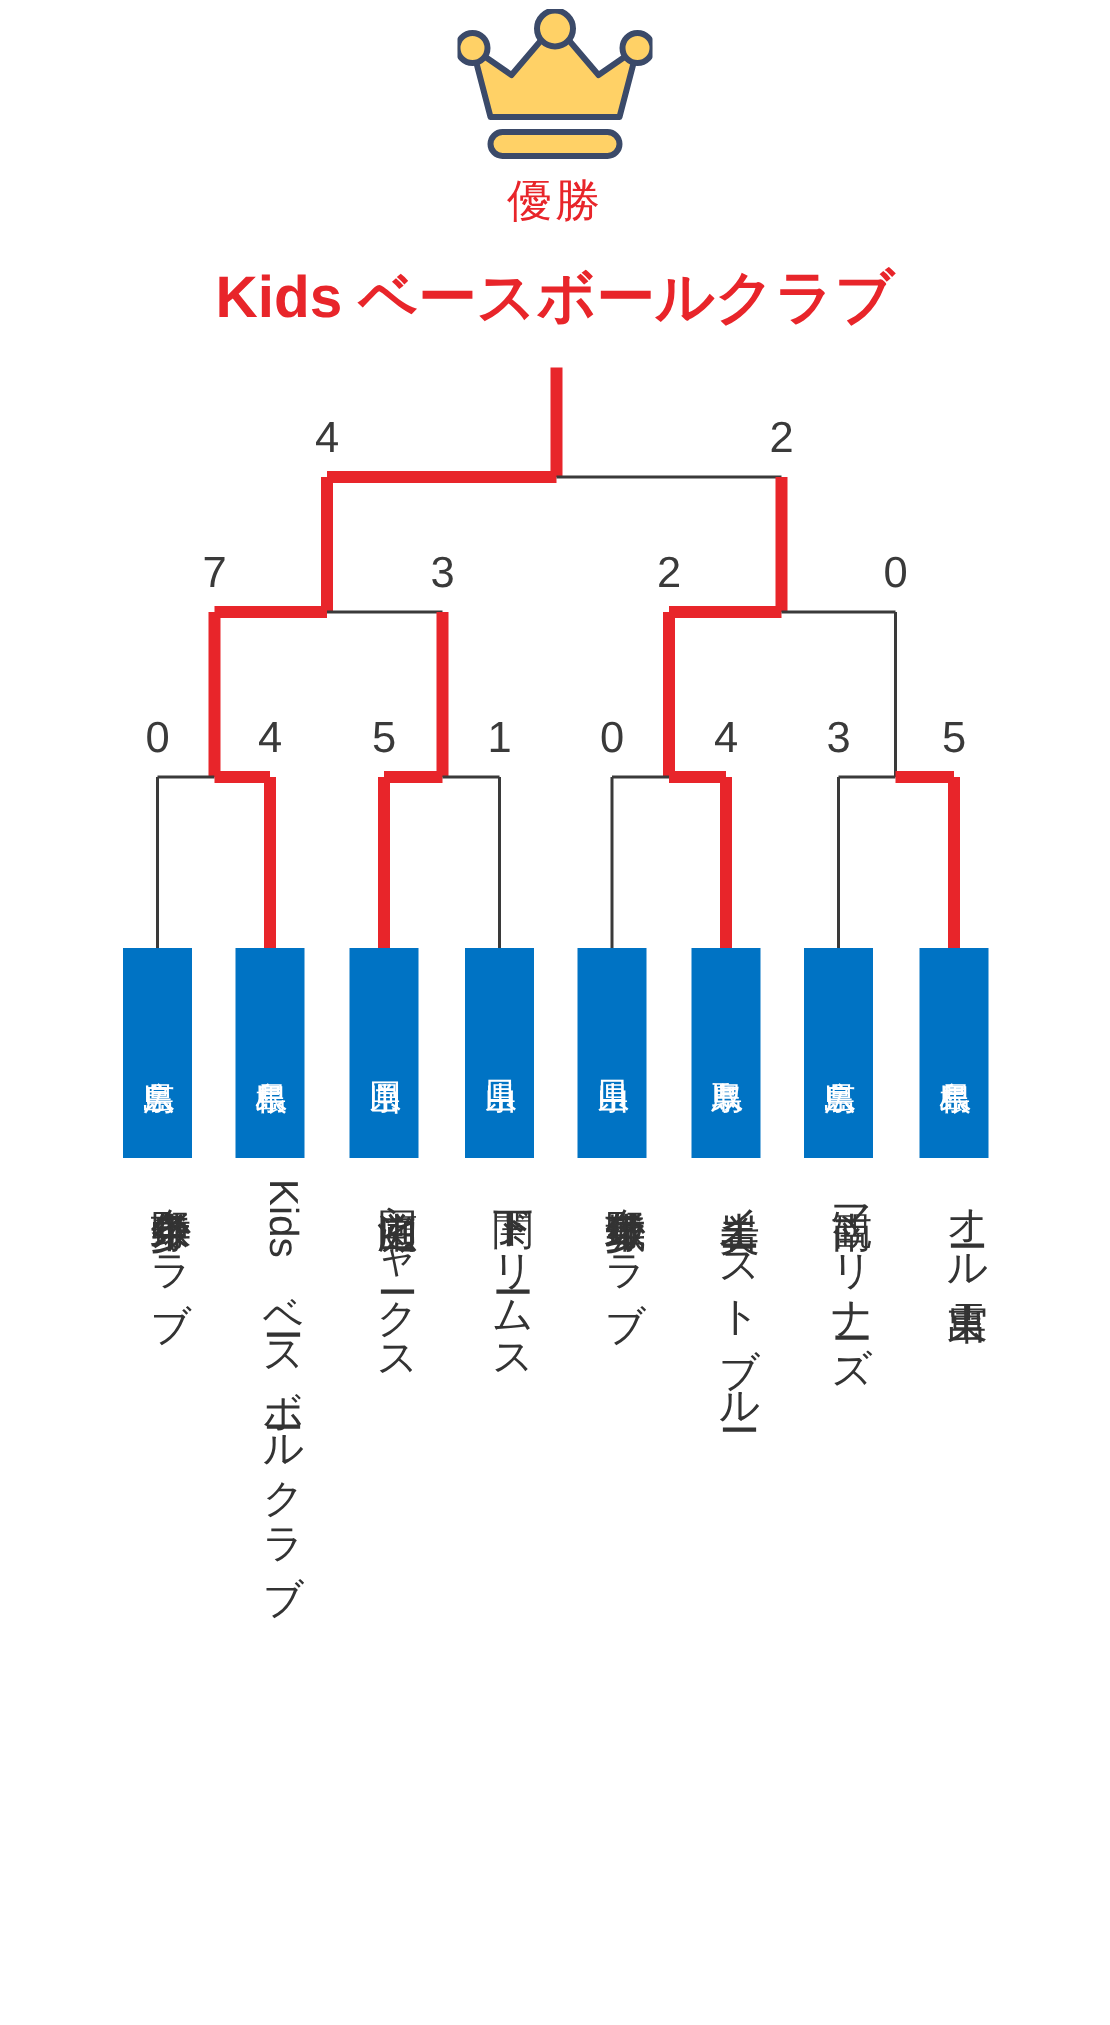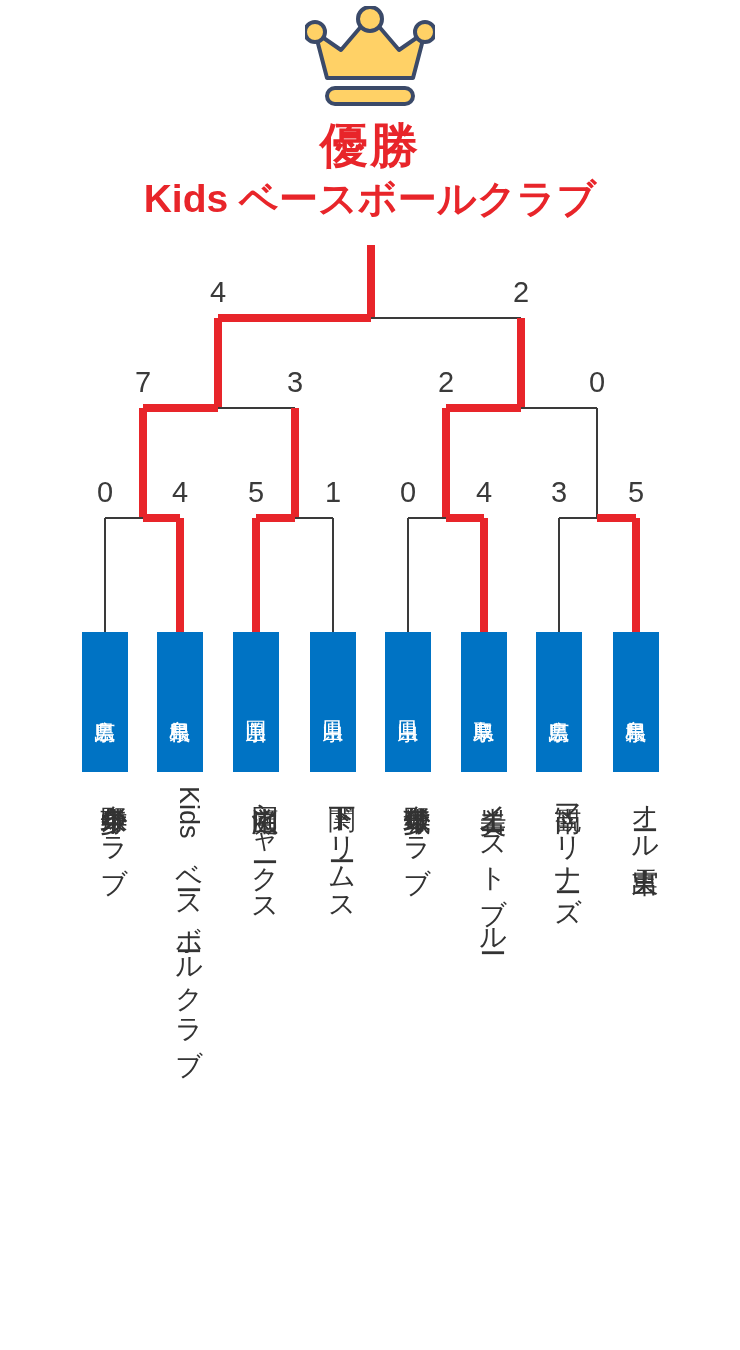--- a/index.html
+++ b/index.html
@@ -33,22 +33,22 @@
     line-height: 0;
   }
 
   
   .champion-label {
     position: absolute;
     left: 0;
     top: 118px;
     width: 740px;
     text-align: center;
-    font-size: 48px;
-    font-weight: bold;
+    font-size: 30px;
+    font-weight: normal;
     color: #e8252a;
     letter-spacing: 2px;
     line-height: 1.15;
   }
   .champion-name {
     position: absolute;
     left: 0;
     top: 176px;
     width: 740px;
     text-align: center;

